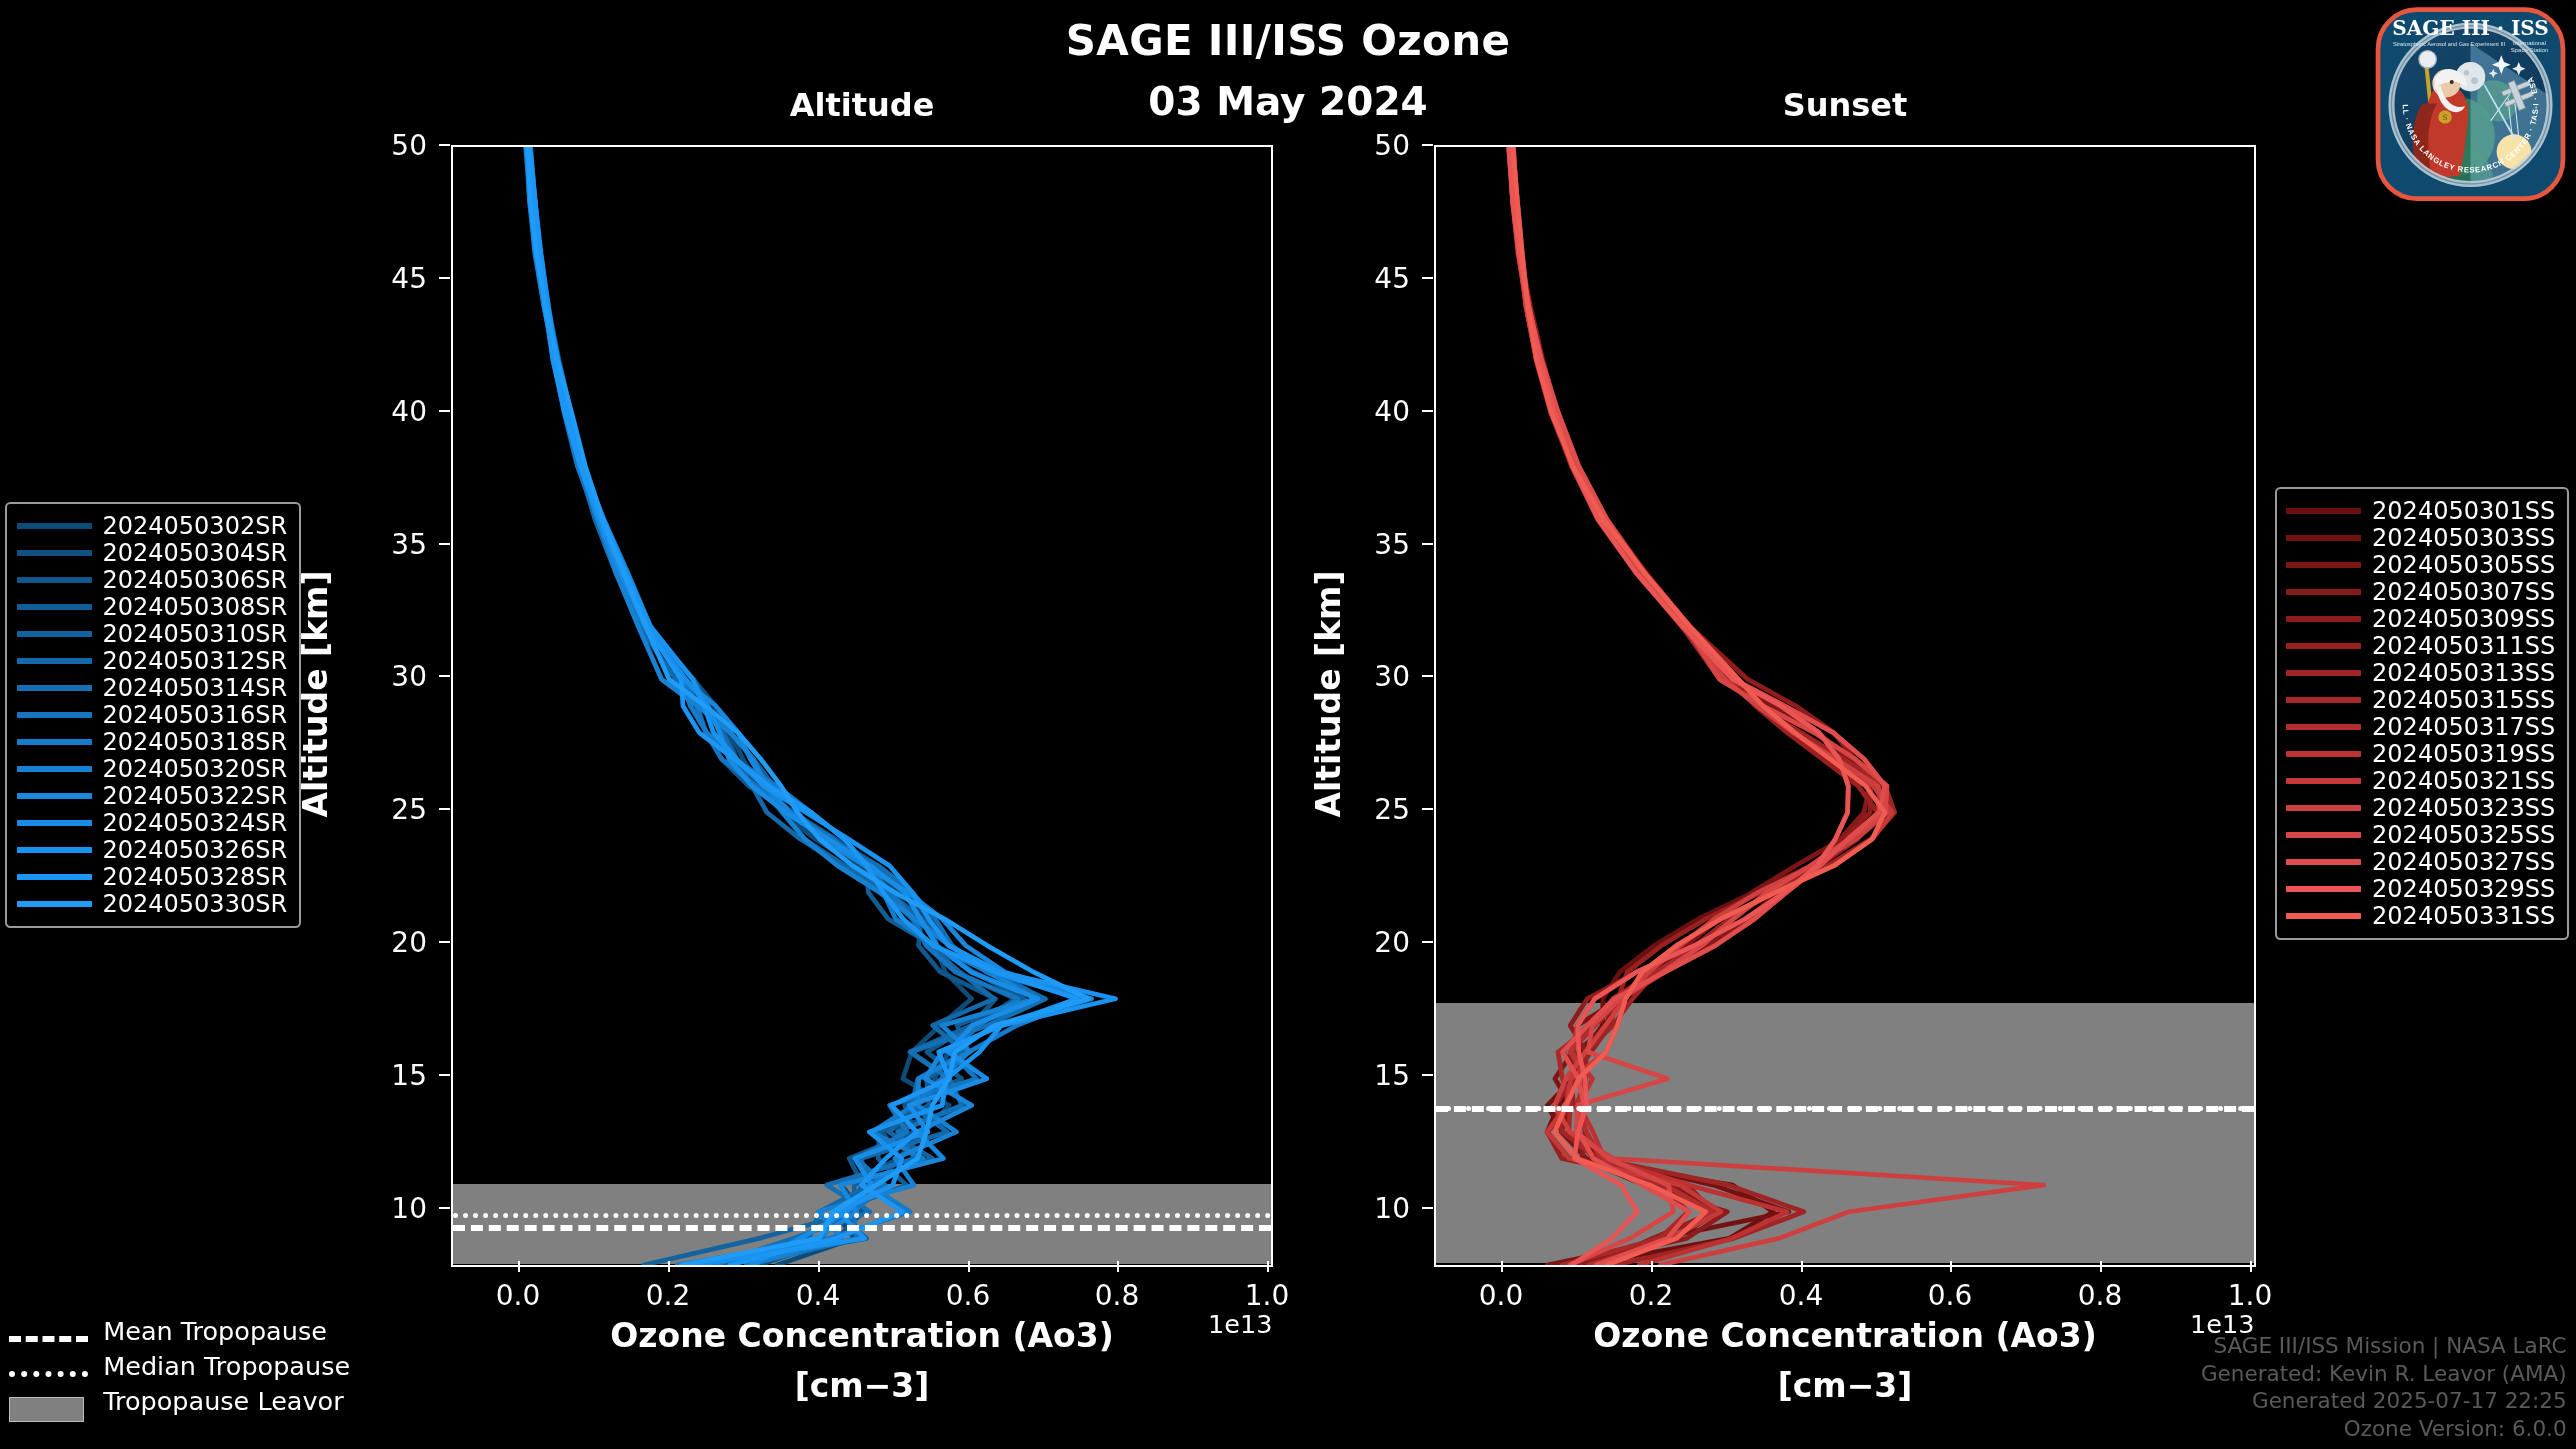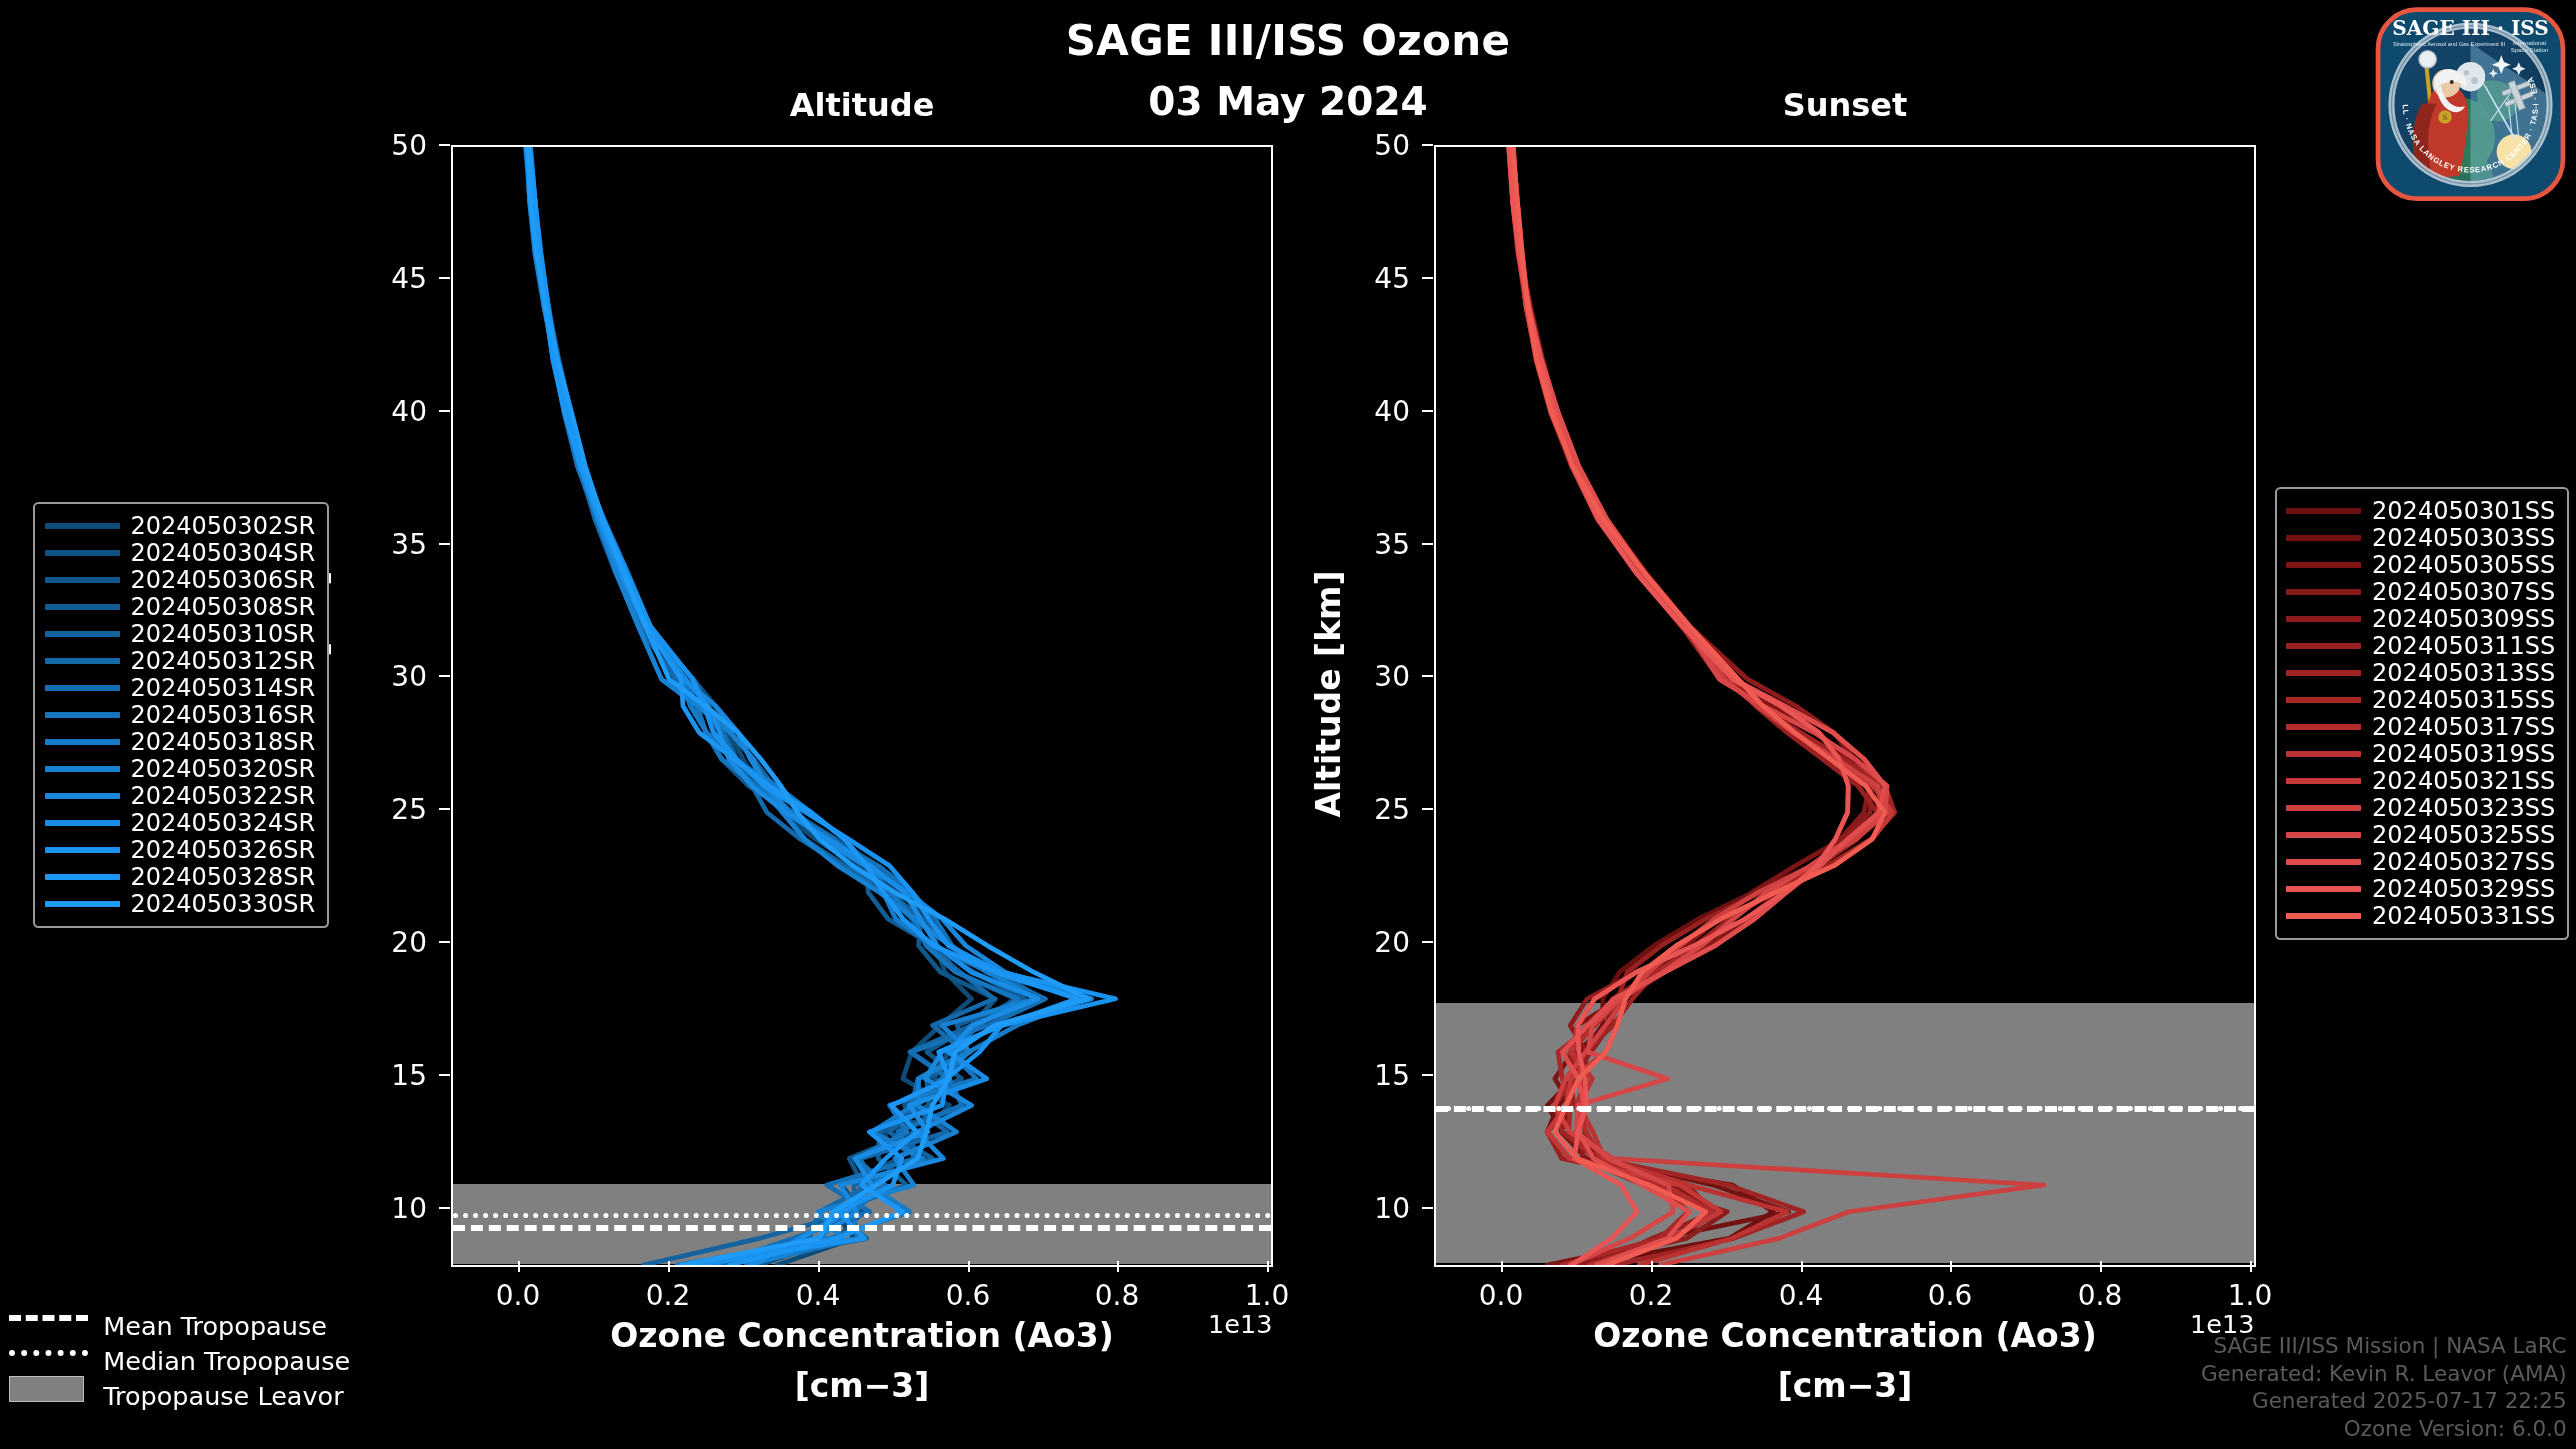--- a/index.html
+++ b/index.html
@@ -28,21 +28,21 @@
                transform-origin:center center;white-space:nowrap;}
   .offset-lab{position:absolute;font-size:25.5px;}
   
   .series-legend{position:absolute;border:2px solid #9a9a9a;border-radius:5.4px;background:#000;
                  padding:8px 12px 9.4px 9.4px;box-sizing:border-box;}
   .leg-row{display:flex;align-items:center;height:27px;}
   .leg-swatch{width:75px;height:6px;flex:none;margin-right:10.7px;border-radius:0.7px;}
   .leg-text{font-size:24px;white-space:nowrap;}
   
   #tropo-legend{left:9.4px;top:1311px;}
-  .tl-row{display:flex;align-items:flex-start;height:35px;}
+  .tl-row{display:flex;align-items:flex-end;height:35px;}
   .tl-key{width:79px;height:14.8px;flex:none;margin-right:14.8px;position:relative;}
   .tl-key .dashbar{position:absolute;top:50%;left:0;right:0;transform:translateY(-50%);}
   .tl-text{font-size:25.5px;}
   
   #credits{right:9.4px;bottom:6.7px;text-align:right;color:#5a5a5a;font-size:21.5px;line-height:1.28;}
   
   #mission-patch{right:5.4px;top:2.7px;width:201px;height:201px;}
 </style>
 </head>
 <body>
@@ -100,21 +100,21 @@
       <path d="M254.1 1664.0 L357.8 1624.4 L401.4 1584.8 L318.7 1545.1 L209.5 1505.5 L176.6 1465.9 L193.7 1426.3 L212.1 1386.7 L252.8 1347.0 L270.0 1307.4 L281.9 1267.8 L306.7 1228.2 L357.8 1188.6 L423.7 1149.0 L505.0 1109.3 L592.1 1069.7 L649.1 1030.1 L667.7 990.5 L639.2 950.9 L586.5 911.2 L533.7 871.6 L486.4 832.0 L449.9 792.4 L377.1 713.1 L310.6 633.9 L249.5 554.7 L204.1 475.4 L171.8 396.2 L149.7 317.0 L136.5 237.7 L128.3 158.5 L120.9 79.2 L114.4 0.0" fill="none" stroke="#f05c52" stroke-width="7" stroke-linejoin="round" stroke-linecap="round"></path>
     </svg>
     <div class="tropo-line median-line" style="top: 959px;"></div>
     <div class="tropo-line mean-line" style="top: 959px;"></div>
   </div>
 <div class="yaxis-title" id="right-yaxis-title" style="left:1328px;top:694px;transform:translate(-50%,-50%) rotate(-90deg);">Altitude [km]</div>
 <div class="axis-title" id="right-xaxis-title" style="left:1434px;top:1316px;width:822px;">Ozone Concentration (Ao3)</div>
 <div class="axis-title" id="right-xaxis-units" style="left:1434px;top:1366px;width:822px;">[cm−3]</div>
 <div class="offset-lab" id="right-offset" style="left:2190px;top:1309px;">1e13</div>
 
-<div class="series-legend" id="legend-left" style="left:5.4px;top:502px;margin-left:28px;">
+<div class="series-legend" id="legend-left" style="left:5.4px;top:502px;">
     <div class="leg-row">
       <span class="leg-swatch" style="background: rgb(13, 75, 120);"></span>
       <span class="leg-text">2024050302SR</span>
     </div>
     <div class="leg-row">
       <span class="leg-swatch" style="background: rgb(14, 81, 130);"></span>
       <span class="leg-text">2024050304SR</span>
     </div>
     <div class="leg-row">
       <span class="leg-swatch" style="background: rgb(16, 87, 140);"></span>

